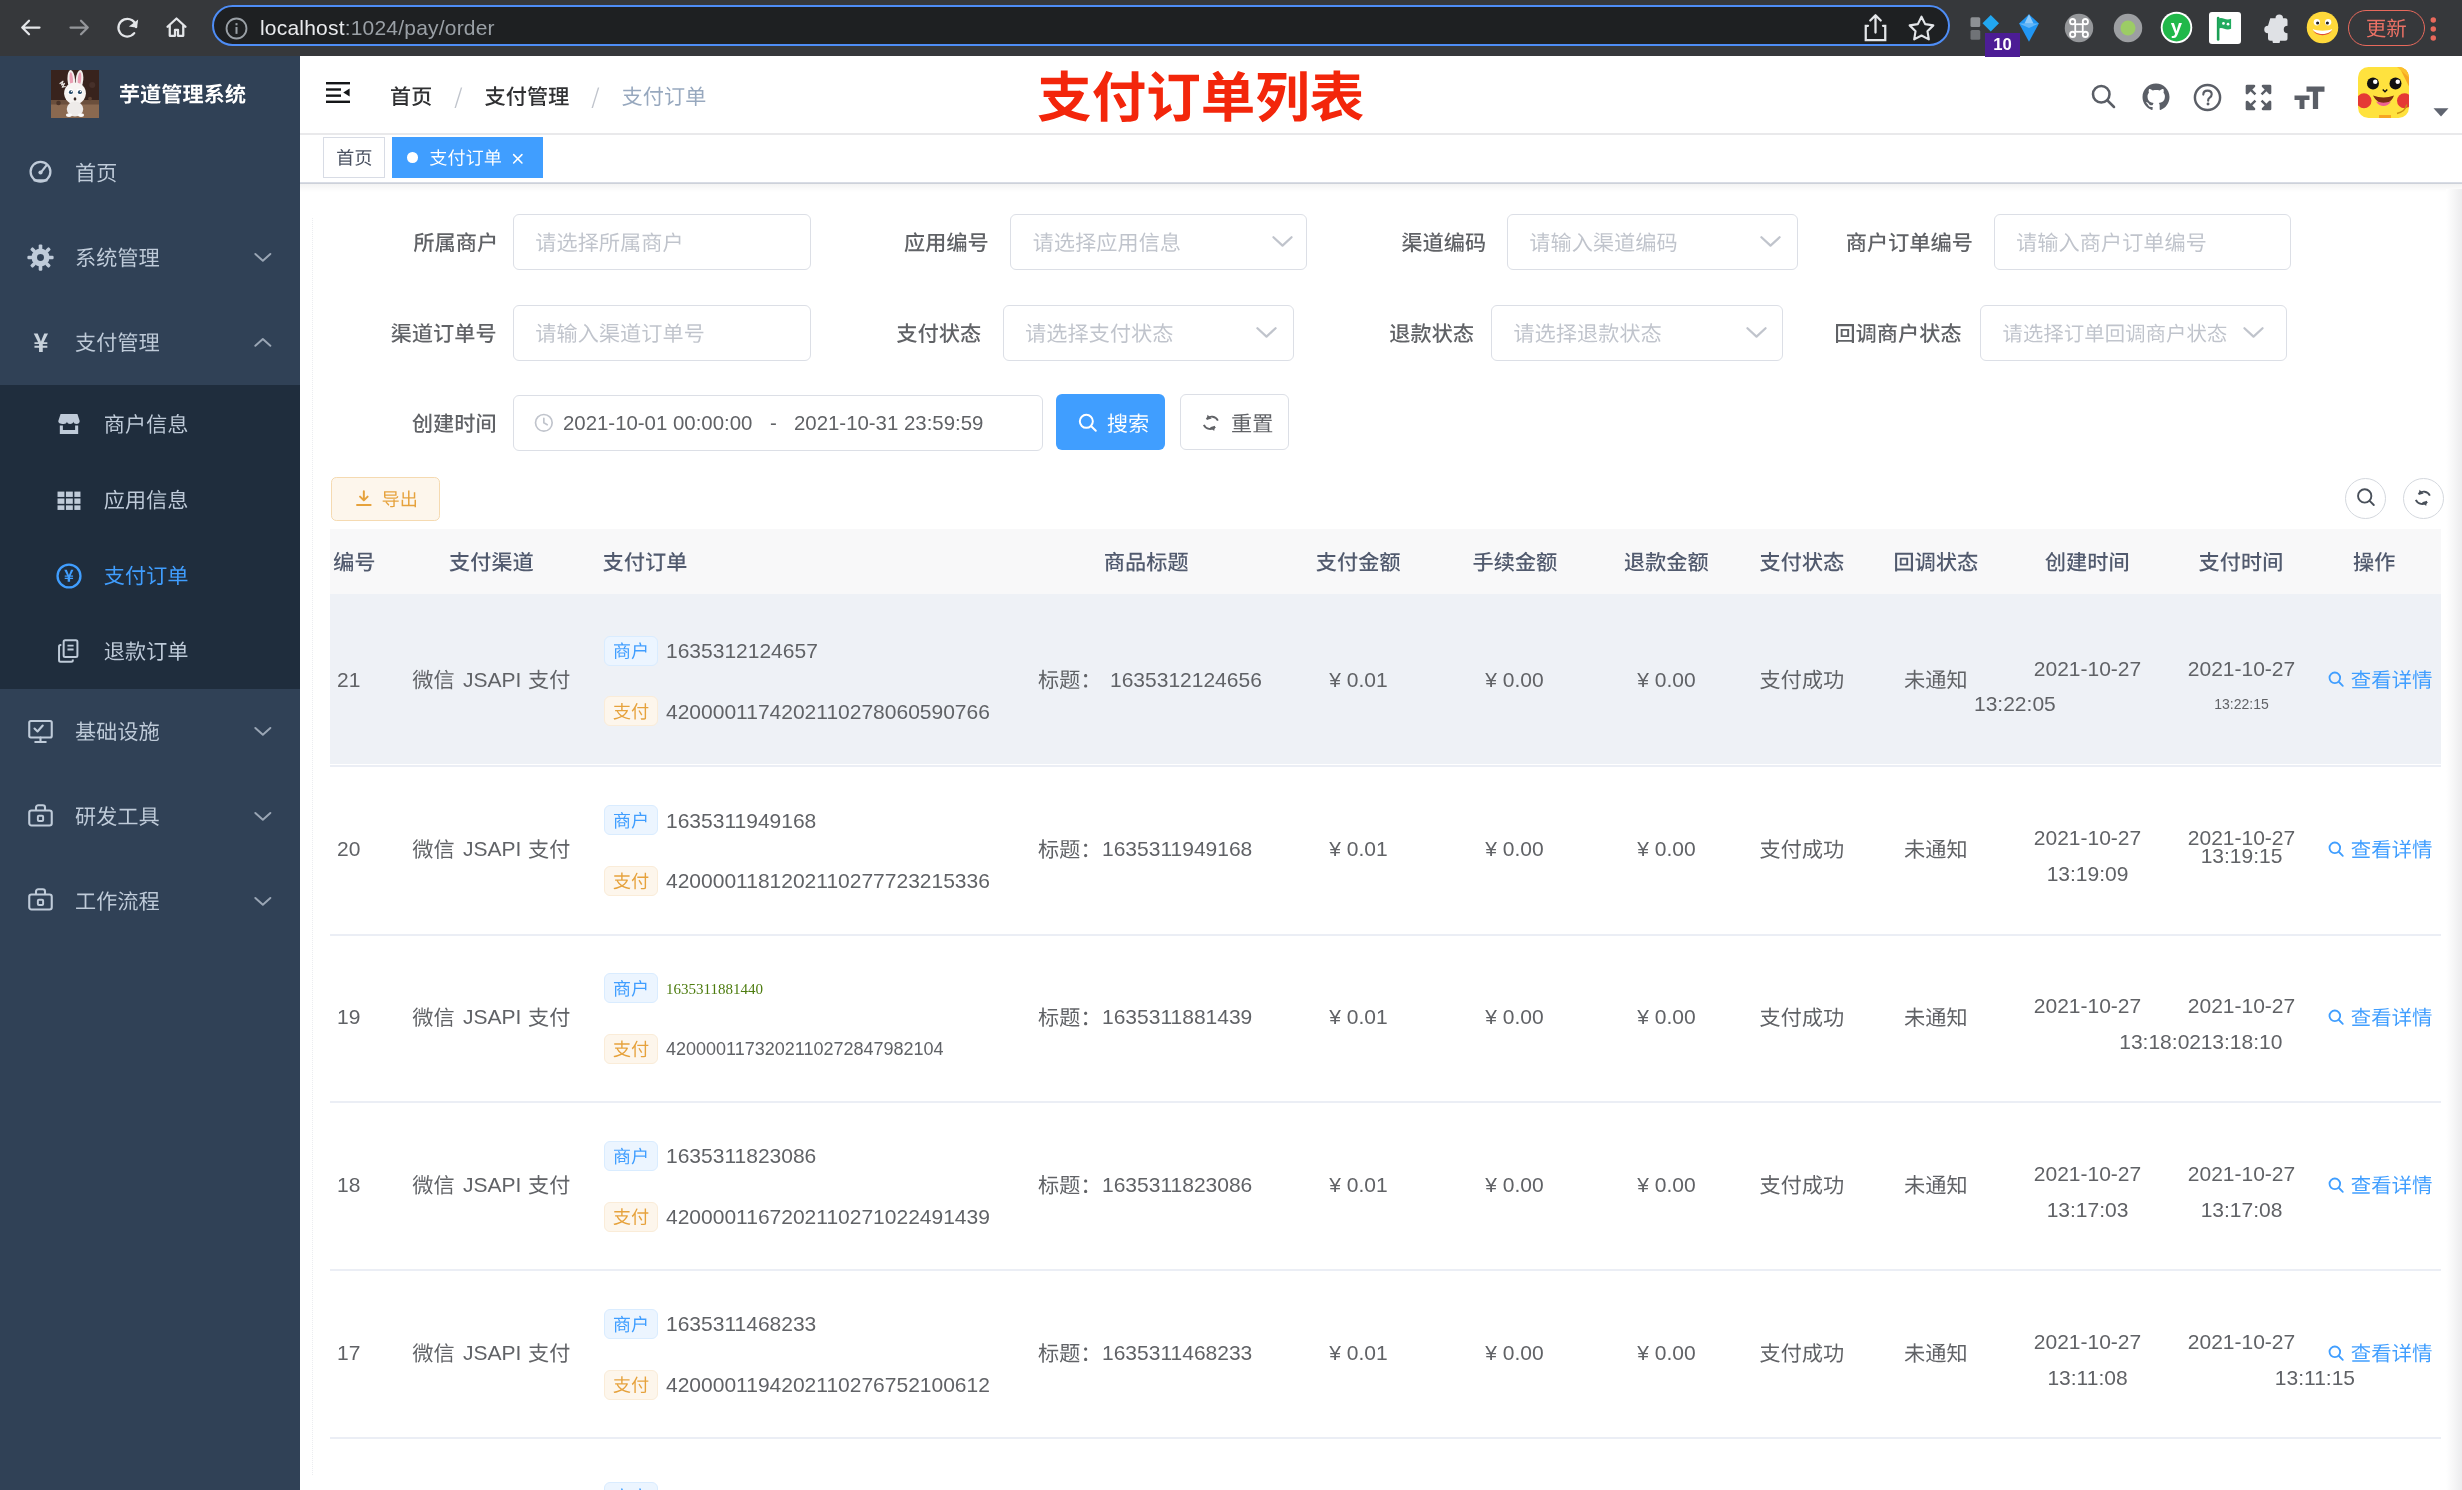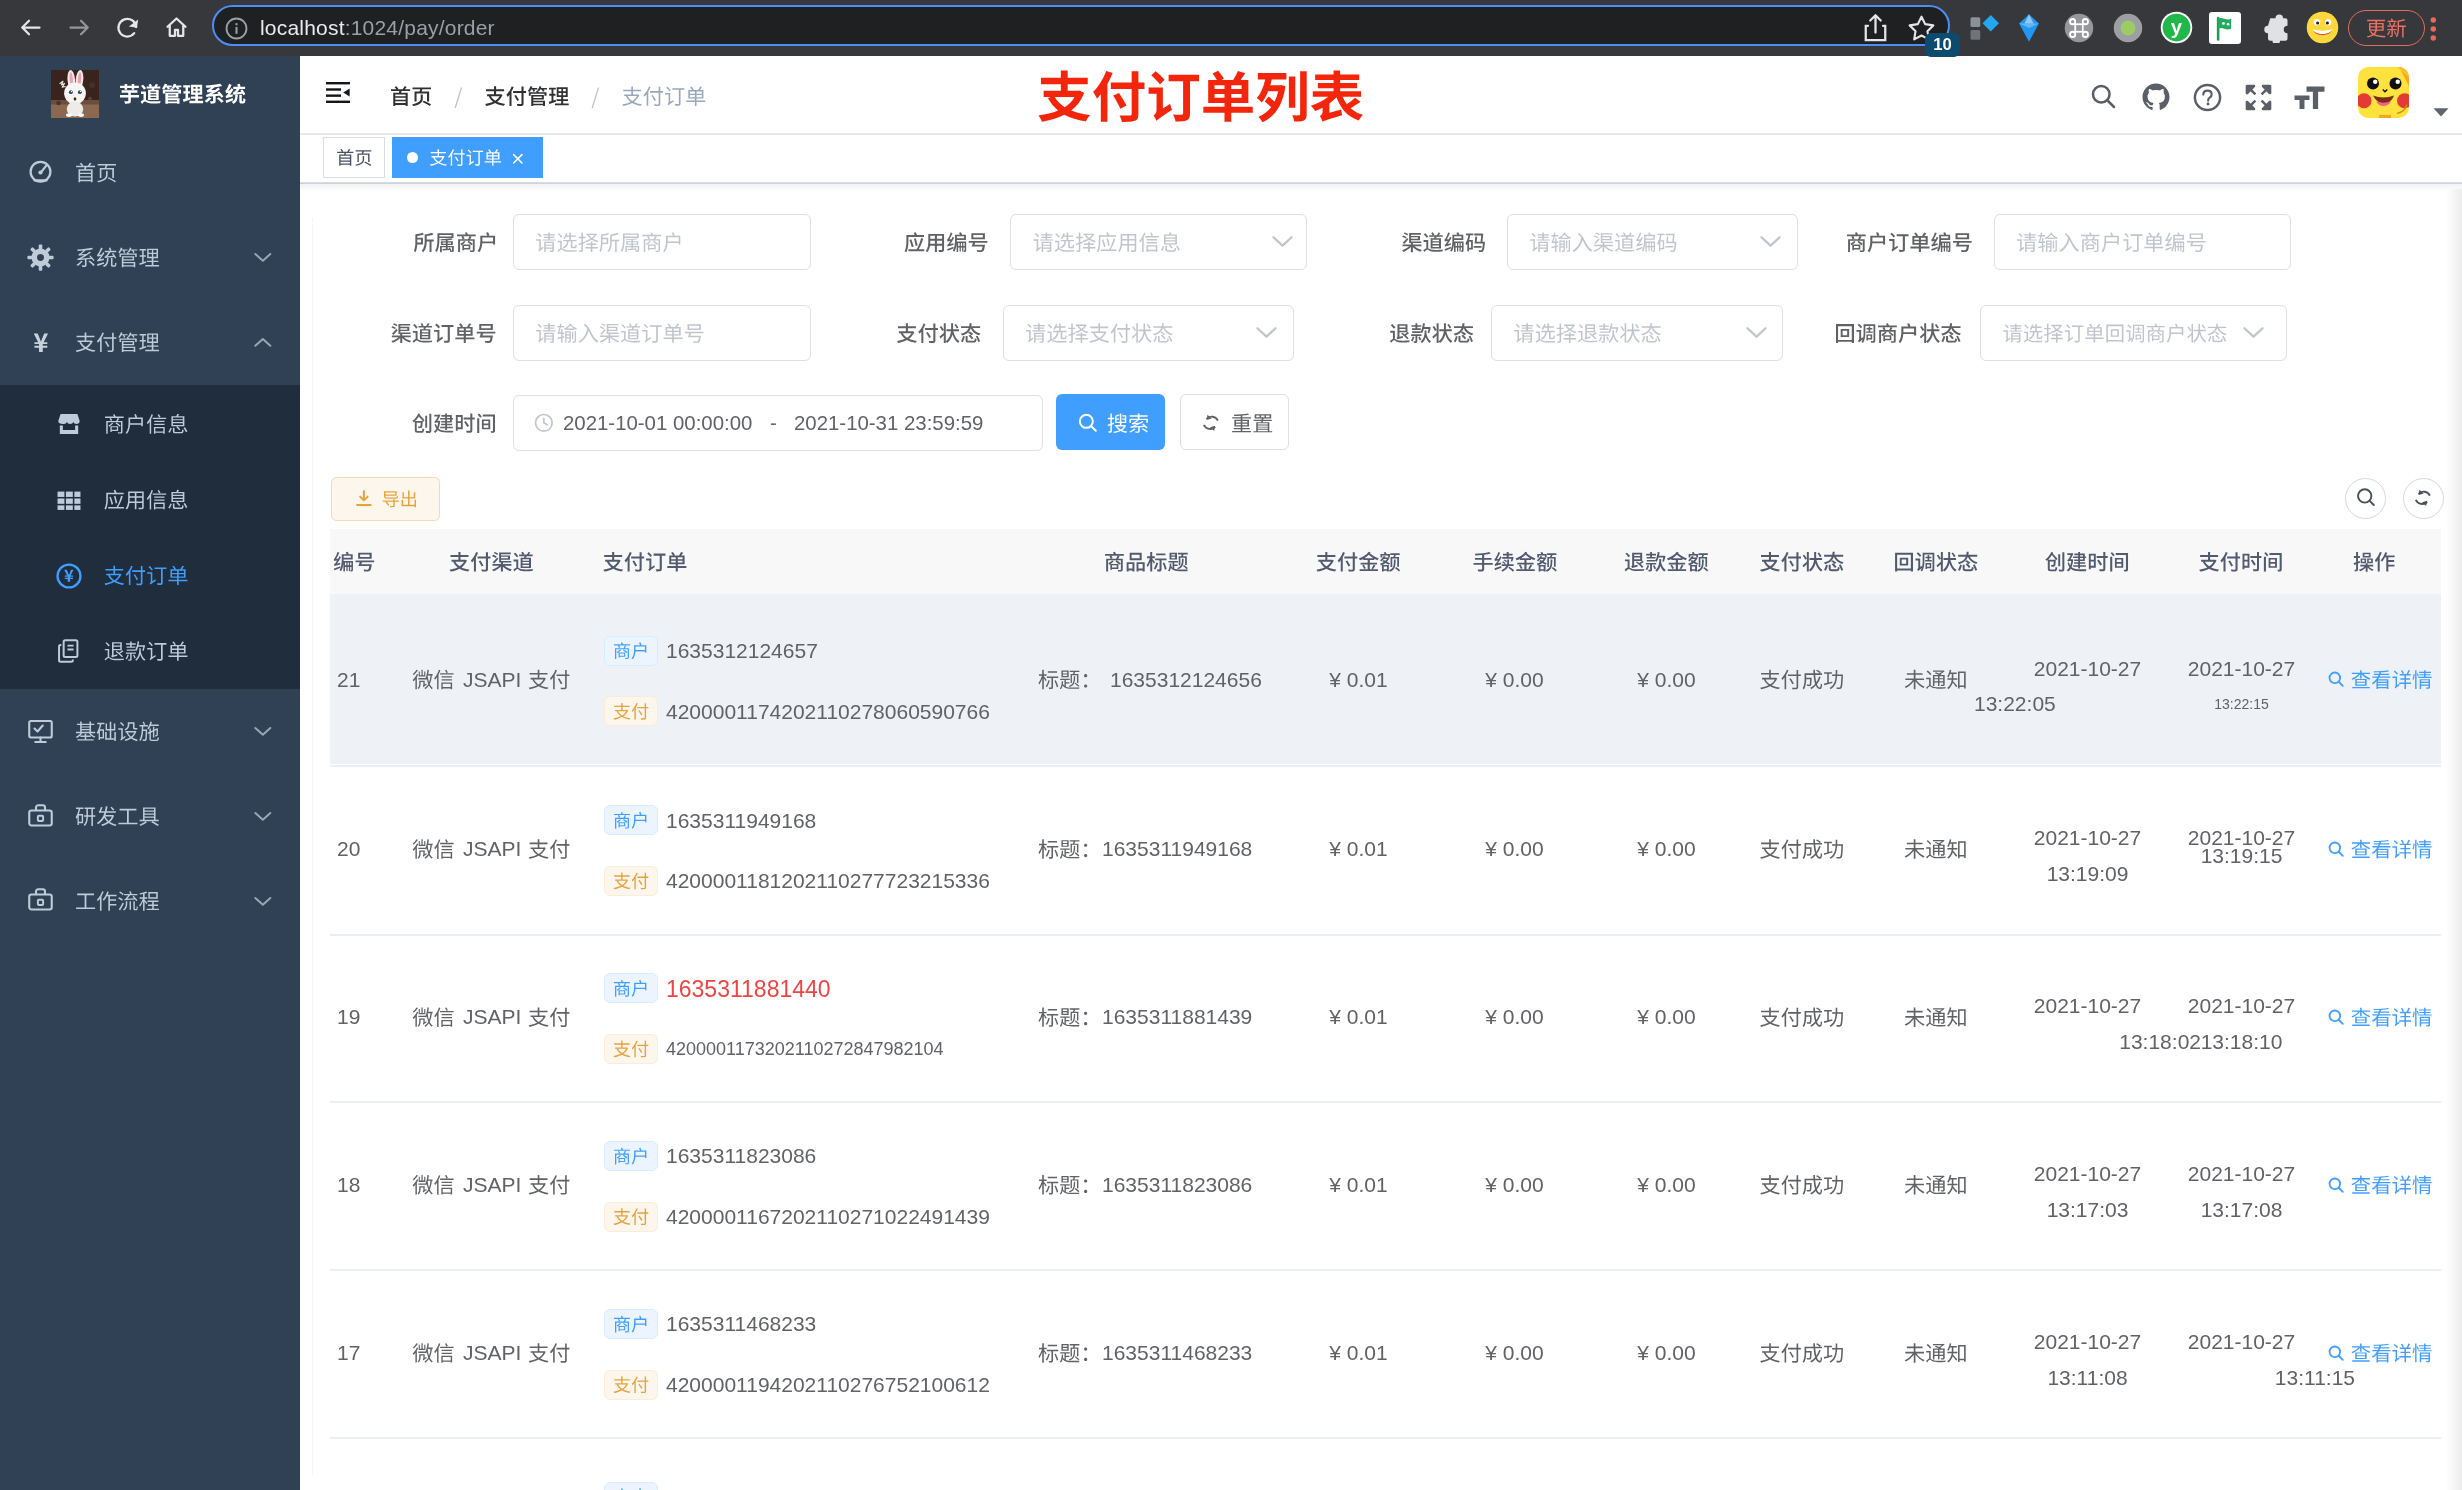--- a/index.html
+++ b/index.html
@@ -30,21 +30,21 @@
     <path d="M9 17H6v19h26V17h-3" stroke="#e4e6e9" stroke-width="3" fill="none" stroke-linecap="round"></path>
   </svg>
 <svg style="position:absolute;left:1907px;top:13.6px;" width="29" height="29" viewBox="0 0 38 38">
     <path d="M19 3.5l4.8 9.8 10.7 1.6-7.7 7.6 1.8 10.7L19 28.2 9.4 33.2l1.8-10.7-7.7-7.6 10.7-1.6z" stroke="#e4e6e9" stroke-width="2.8" fill="none" stroke-linejoin="round"></path>
   </svg>
 <svg style="position:absolute;left:1969px;top:12px;" width="33" height="33" viewBox="0 0 44 44">
     <rect x="2" y="7" width="13" height="13" rx="2" fill="#8d9094"></rect>
     <rect x="2" y="24" width="13" height="13" rx="2" fill="#707377"></rect>
     <path d="M29 4l11 11-11 11-11-11z" fill="#22a7f0"></path>
   </svg>
-<div style="position:absolute;left:1925px;top:33px;width:35px;height:24px;background:#0c4a6e;border-radius:6px;color:#fff;font-size:16.7px;line-height:24px;text-align:center;font-weight:700">10</div>
+<div style="position:absolute;left:1985px;top:33px;width:35px;height:24px;background:#4c1d95;border-radius:0;color:#fff;font-size:16.7px;line-height:24px;text-align:center;font-weight:700">10</div>
 <svg style="position:absolute;left:2013px;top:12px;" width="32" height="32" viewBox="0 0 42 42">
     <path d="M21 3L34 15l-13 24L8 15z" fill="#2196f3"></path>
     <path d="M8 15h26l-13 6z" fill="#64b5f6"></path>
     <path d="M21 3l6 12h-12z" fill="#90caf9"></path>
   </svg>
 <svg style="position:absolute;left:2064px;top:13px;" width="30" height="30" viewBox="0 0 40 40">
     <circle cx="20" cy="20" r="19" fill="#95979a"></circle>
     <g stroke="#fff" stroke-width="2.4" fill="none">
       <rect x="15" y="15" width="10" height="10"></rect>
       <circle cx="11.5" cy="11.5" r="3.5"></circle>
@@ -357,21 +357,21 @@
 <div style="position:absolute;left:2128px;top:825px;width:227px;text-align:center;font-size:21px;line-height:26px;color:#606266;white-space:pre;">2021-10-27</div>
 <div style="position:absolute;left:2128px;top:843px;width:227px;text-align:center;font-size:21px;line-height:26px;color:#606266;white-space:pre;">13:19:15</div>
 <svg style="position:absolute;left:2328px;top:841px;" width="16.7" height="16.7" viewBox="0 0 22 22">
     <circle cx="9" cy="9" r="7" fill="none" stroke="#409eff" stroke-width="2.4"></circle>
     <path d="M14.5 14.5l5 5" stroke="#409eff" stroke-width="2.4" stroke-linecap="round"></path>
   </svg>
 <div style="position:absolute;left:330px;top:934px;width:2111px;height:1.5px;background:#ebeef5"></div>
 <div style="position:absolute;left:337px;top:1004px;font-size:21px;line-height:26px;color:#606266;white-space:pre;">19</div>
 <div style="position:absolute;left:463px;top:1004px;font-size:21px;line-height:26px;color:#606266;white-space:pre;">JSAPI</div>
 <div style="position:absolute;left:604px;top:973px;width:54px;height:30px;background:#ecf5ff;border:1.5px solid #d9ecff;border-radius:6px;box-sizing:border-box"></div>
-<div style="position:absolute;left:666px;top:976px;font-size:23px;line-height:26px;color:#ef4444;white-space:pre;">1635311881440</div>
+<div style="position:absolute;left:666px;top:976px;font-size:15px;line-height:26px;color:#4d7c0f;white-space:pre;font-family:Liberation Serif, serif;">1635311881440</div>
 <div style="position:absolute;left:604px;top:1034px;width:54px;height:30px;background:#fdf6ec;border:1.5px solid #faecd8;border-radius:6px;box-sizing:border-box"></div>
 <div style="position:absolute;left:666px;top:1036px;font-size:18px;line-height:26px;color:#606266;white-space:pre;">4200001173202110272847982104</div>
 <div style="position:absolute;left:1102px;top:1004px;font-size:21px;line-height:26px;color:#606266;white-space:pre;">1635311881439</div>
 <div style="position:absolute;left:1283px;top:1004px;width:151px;text-align:center;font-size:21px;line-height:26px;color:#606266;white-space:pre;">¥ 0.01</div>
 <div style="position:absolute;left:1439px;top:1004px;width:151px;text-align:center;font-size:21px;line-height:26px;color:#606266;white-space:pre;">¥ 0.00</div>
 <div style="position:absolute;left:1591px;top:1004px;width:151px;text-align:center;font-size:21px;line-height:26px;color:#606266;white-space:pre;">¥ 0.00</div>
 <div style="position:absolute;left:1974px;top:993px;width:227px;text-align:center;font-size:21px;line-height:26px;color:#606266;white-space:pre;">2021-10-27</div>
 <div style="position:absolute;left:1974px;top:1029px;width:227px;text-align:right;font-size:21px;line-height:26px;color:#606266;white-space:pre;">13:18:02</div>
 <div style="position:absolute;left:2128px;top:993px;width:227px;text-align:center;font-size:21px;line-height:26px;color:#606266;white-space:pre;">2021-10-27</div>
 <div style="position:absolute;left:2128px;top:1029px;width:227px;text-align:center;font-size:21px;line-height:26px;color:#606266;white-space:pre;">13:18:10</div>

